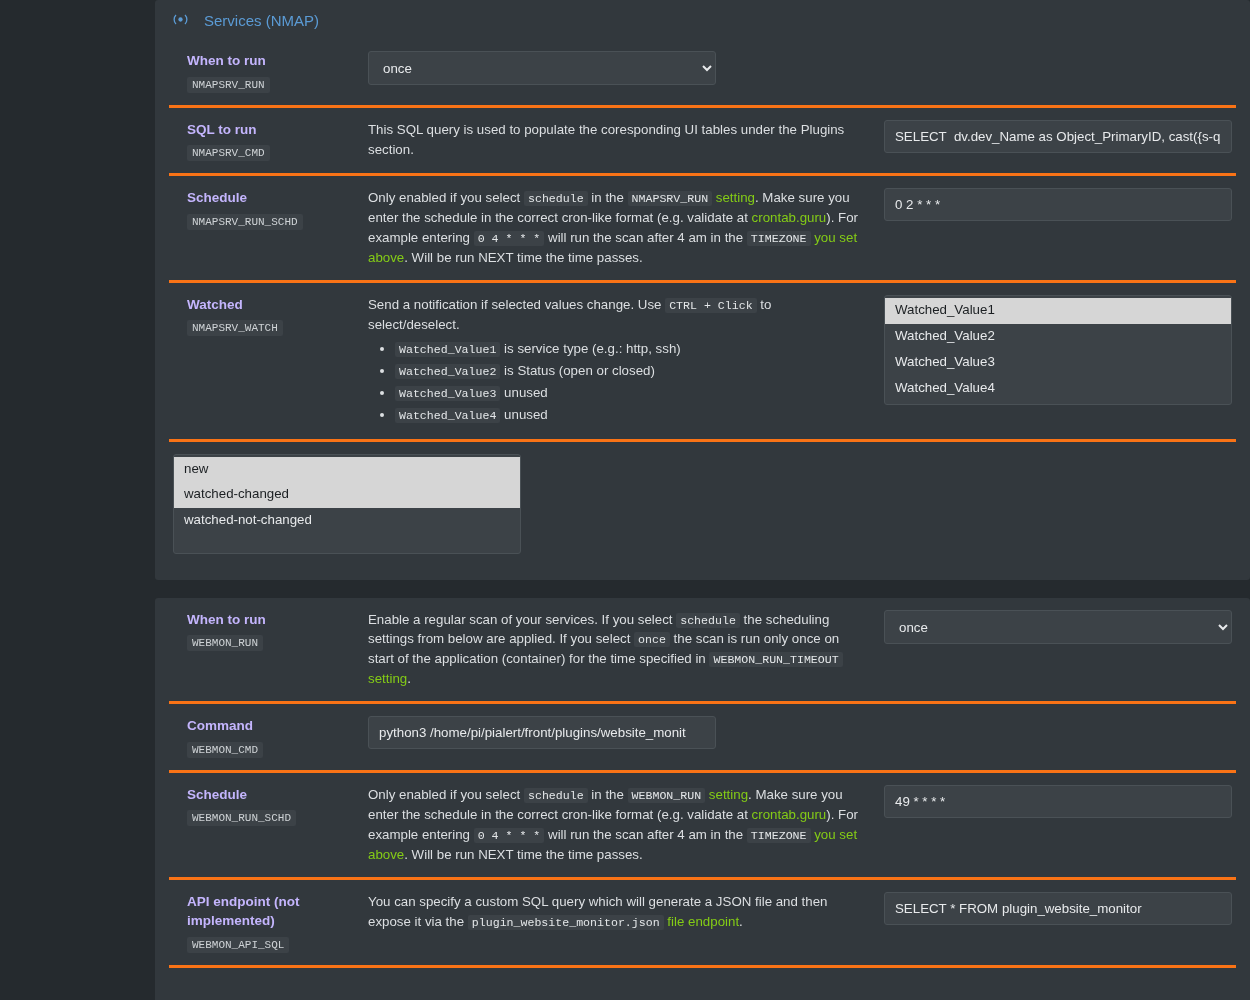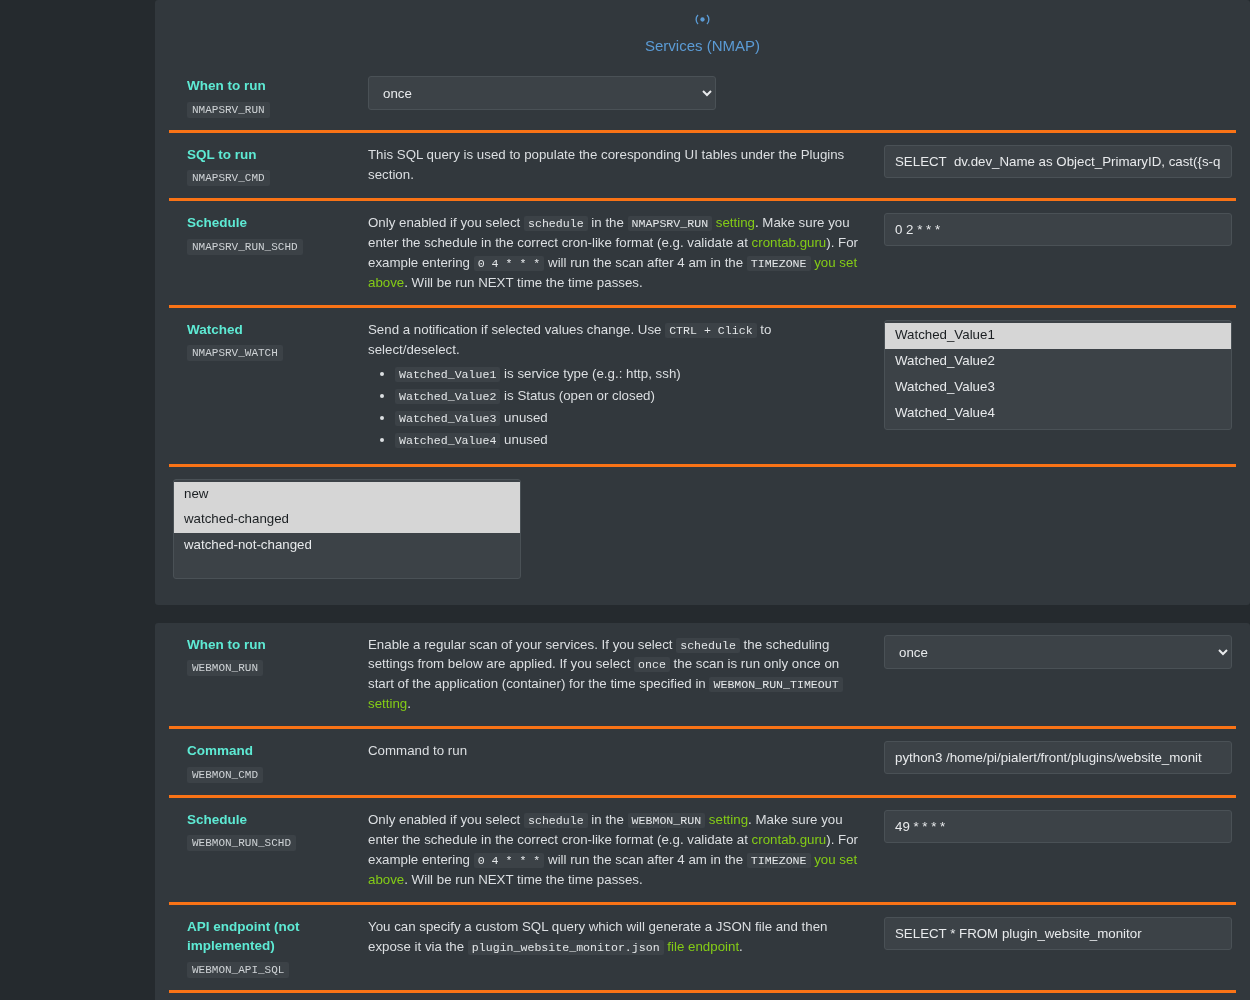--- a/index.html
+++ b/index.html
@@ -32,22 +32,21 @@
     background: #32383d;
     margin-bottom: 18px;
     border-radius: 3px;
   }
   .card-header {
     padding: 12px 18px 10px 18px;
     color: #5b9bd5;
     font-size: 15px;
     display: flex;
     align-items: center;
-    gap: 8px;
-    flex-direction: column;
+    gap: 16px;
   }
   .card-header .hicon {
     font-size: 14px;
     color: #5b9bd5;
     line-height: 1;
   }
   .card-body {
     padding: 0 14px 14px 14px;
   }
   .row {
@@ -56,21 +55,21 @@
     padding: 12px 4px 12px 4px;
     align-items: flex-start;
   }
   .row:first-child { border-top: none; }
   .col-label {
     flex: 0 0 195px;
     padding-left: 14px;
     padding-right: 10px;
   }
   .lbl-title {
-    color: #5eead4;
+    color: #c4b5fd;
     font-weight: bold;
     font-size: 13.5px;
     line-height: 1.45;
   }
   .lbl-code {
     display: inline-block;
     margin-top: 6px;
     font-family: "Liberation Mono", monospace;
     font-size: 11px;
     color: #cfd3d6;
@@ -218,21 +217,20 @@
               <div><span class="lbl-code">WEBMON_RUN</span></div>
             </div>
             <div class="col-desc">Enable a regular scan of your services. If you select <code>schedule</code> the scheduling settings from below are applied. If you select <code>once</code> the scan is run only once on start of the application (container) for the time specified in <code>WEBMON_RUN_TIMEOUT</code> <a class="link" href="#">setting</a>.</div>
             <div class="col-field"><select class="ctl"><option>once</option></select></div>
           </div>
           <div class="row">
             <div class="col-label">
               <div class="lbl-title">Command</div>
               <div><span class="lbl-code">WEBMON_CMD</span></div>
             </div>
-            <div class="col-desc">Command to run</div>
             <div class="col-field"><input class="ctl ellipsis" type="text" value="python3 /home/pi/pialert/front/plugins/website_monit" style=""></div>
           </div>
           <div class="row">
             <div class="col-label">
               <div class="lbl-title">Schedule</div>
               <div><span class="lbl-code">WEBMON_RUN_SCHD</span></div>
             </div>
             <div class="col-desc">Only enabled if you select <code>schedule</code> in the <code>WEBMON_RUN</code> <a class="link" href="#">setting</a>. Make sure you enter the schedule in the correct cron-like format (e.g. validate at <a class="link" href="#">crontab.guru</a>). For example entering <code>0 4 * * *</code> will run the scan after 4 am in the <code>TIMEZONE</code> <a class="link" href="#">you set above</a>. Will be run NEXT time the time passes.</div>
             <div class="col-field"><input class="ctl ellipsis" type="text" value="49 * * * *" style=""></div>
           </div>

